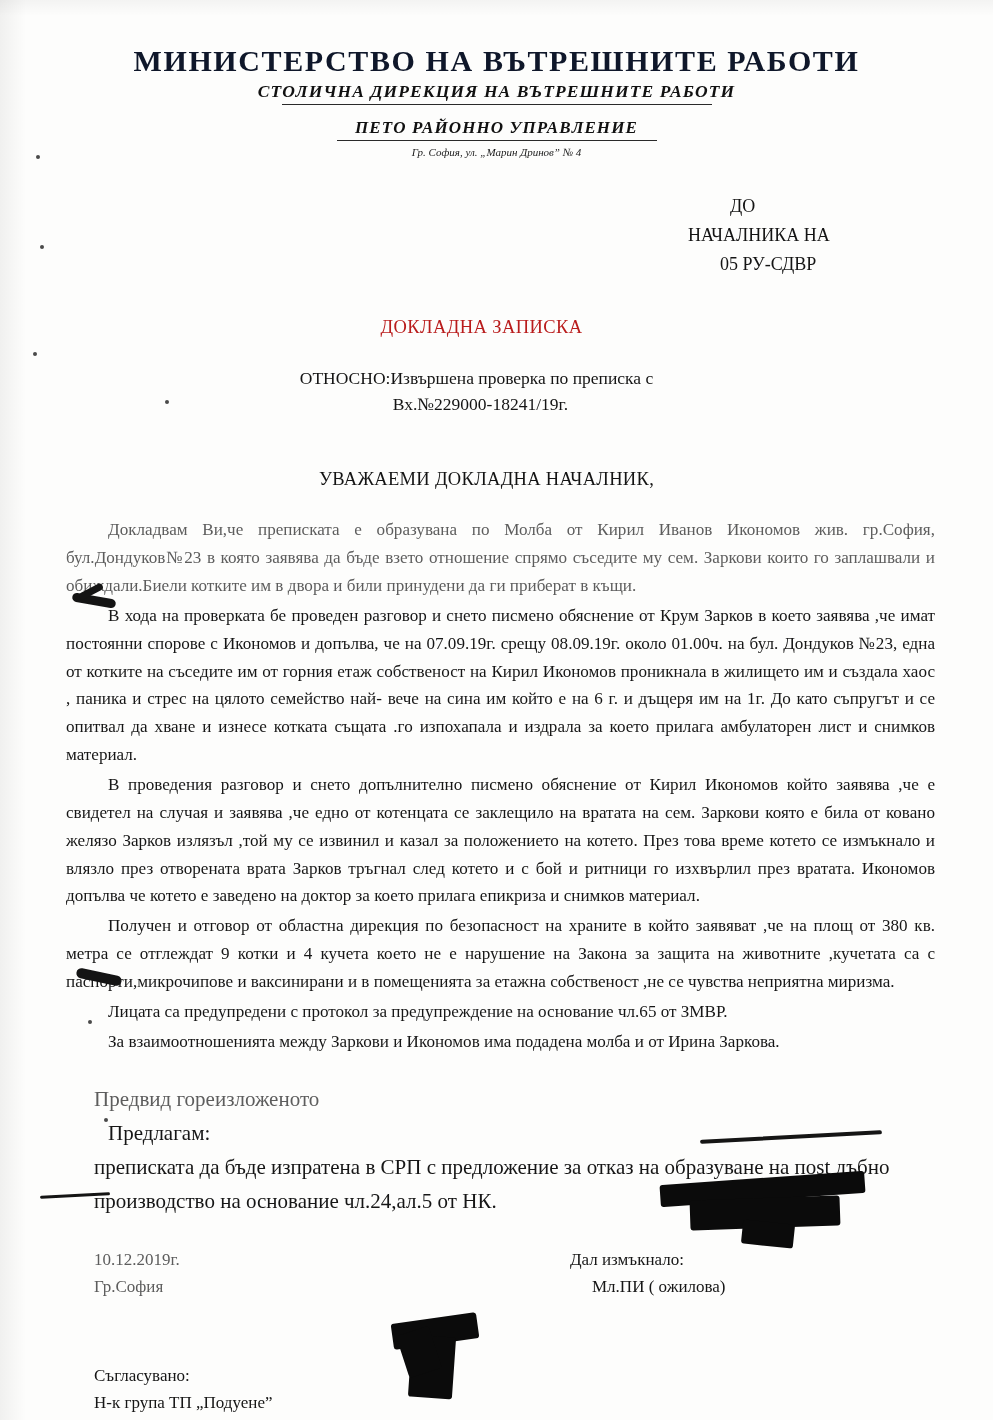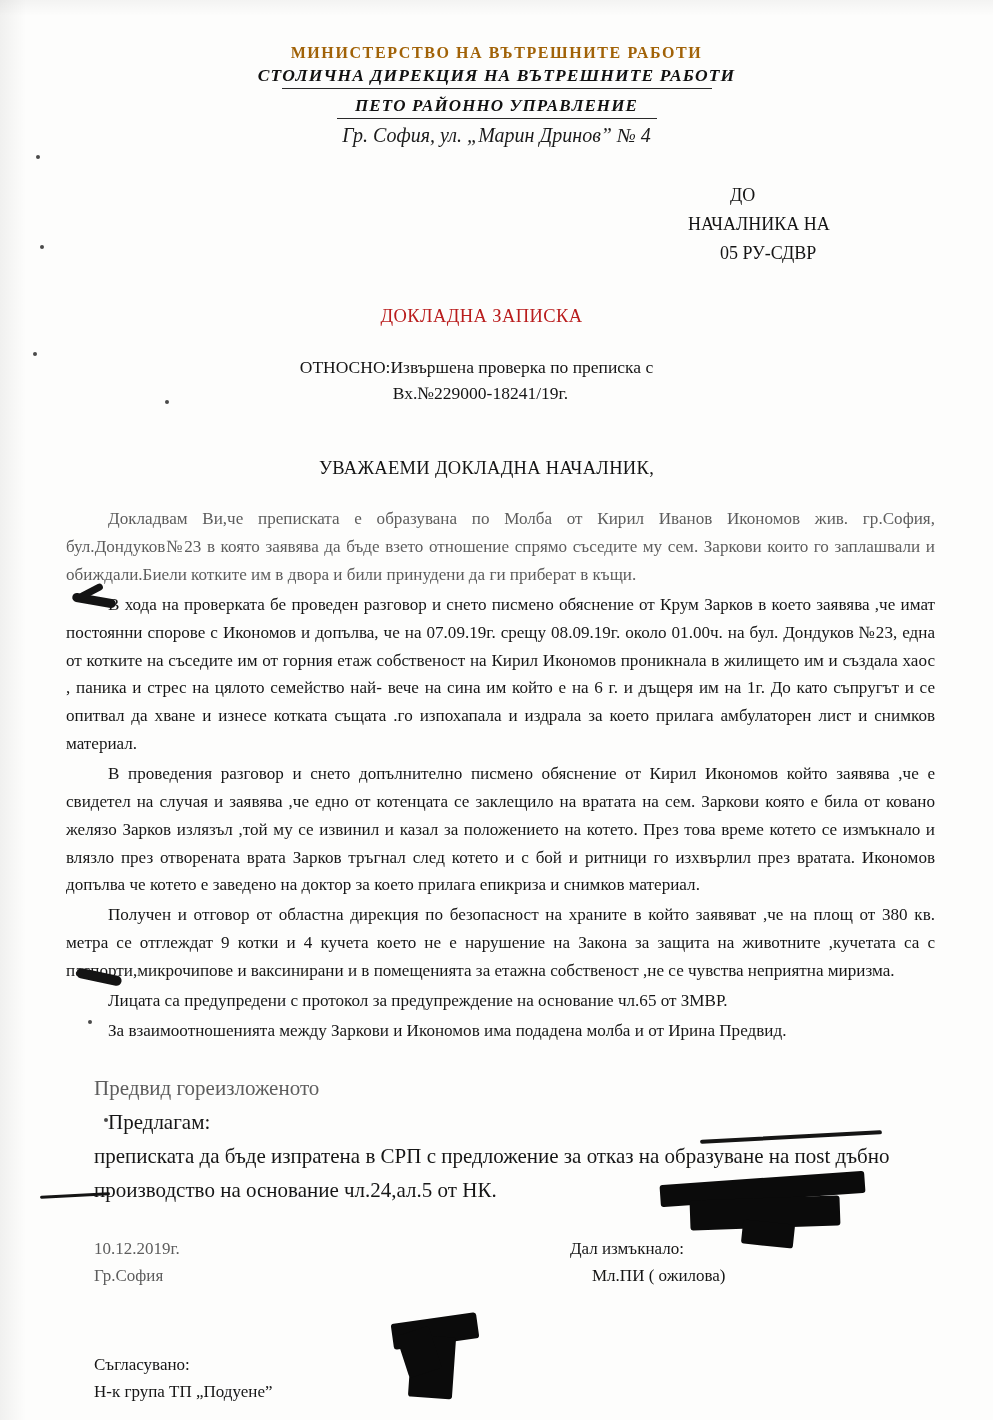--- a/index.html
+++ b/index.html
@@ -35,52 +35,52 @@
     position: absolute;
     left: 0; right: 0; top: 0; bottom: 0;
     padding: 44px 58px 0 58px;
     box-sizing: border-box;
   }
   
   .hdr {
     text-align: center;
   }
   .hdr-line1 {
-    font-size: 16px;
+    font-size: 30px;
     font-weight: bold;
     letter-spacing: 1.6px;
-    color: #a16207;
+    color: #0f172a;
     margin-bottom: 3px;
   }
   .hdr-line2 {
     font-size: 17.5px;
     font-weight: bold;
     font-style: italic;
     letter-spacing: 1.1px;
     color: #111;
   }
   .hdr-line3 {
     font-size: 17px;
     font-weight: bold;
     font-style: italic;
     letter-spacing: 1.1px;
     color: #111;
-    margin-top: 7px;
+    margin-top: 13px;
   }
   .hdr-rule {
     width: 430px;
     height: 1px;
     background: #2a2a2a;
     margin: 2px auto 5px auto;
   }
   .hdr-rule.short {
     width: 320px;
   }
   .hdr-addr {
-    font-size: 20px;
+    font-size: 11px;
     font-style: italic;
     color: #1b1b1b;
     margin-top: 4px;
   }
   
   .addressee {
     margin-top: 34px;
     margin-left: 630px;
     font-size: 18px;
     line-height: 1.62;
@@ -293,21 +293,21 @@
     </div>
 
     <div class="salutation">УВАЖАЕМИ ДОКЛАДНА НАЧАЛНИК,</div>
 
     <div class="body">
       <p class="faded">Докладвам Ви,че преписката е образувана по Молба   от Кирил Иванов Икономов жив. гр.София, бул.Дондуков№23 в която заявява да бъде взето отношение спрямо съседите му сем. Заркови които го заплашвали и обиждали.Биели котките им в двора и били принудени да ги приберат в къщи.</p>
       <p>В хода на проверката бе проведен разговор и снето писмено обяснение от Крум Зарков в което заявява ,че имат постоянни спорове с Икономов и допълва, че  на 07.09.19г. срещу 08.09.19г. около 01.00ч. на бул. Дондуков №23, една от котките на съседите им от горния етаж собственост на Кирил Икономов проникнала в жилището им и създала хаос , паника и стрес  на цялото семейство най- вече на сина им който е на 6 г. и дъщеря им на 1г. До като съпругът и се опитвал да хване и изнесе котката същата .го изпохапала и издрала за което прилага амбулаторен лист и снимков материал.</p>
       <p>В проведения разговор и снето допълнително писмено обяснение от Кирил Икономов който заявява ,че е свидетел на случая и заявява ,че едно от котенцата се заклещило на вратата на сем. Заркови която е била от ковано желязо Зарков излязъл ,той му се извинил и казал за положението на котето. През това време котето се измъкнало и влязло през отворената врата Зарков тръгнал след котето и с бой и ритници го изхвърлил през вратата. Икономов допълва че котето е заведено на доктор за което прилага епикриза и снимков материал.</p>
       <p>Получен и отговор от областна дирекция по безопасност на храните в който заявяват ,че на площ от 380  кв. метра се отглеждат 9 котки и 4 кучета което не е нарушение на Закона за защита на животните ,кучетата са с паспорти,микрочипове и ваксинирани и в помещенията за етажна собственост ,не се чувства неприятна миризма.</p>
       <p>Лицата са предупредени с протокол за предупреждение на основание чл.65 от ЗМВР.</p>
-      <p>За взаимоотношенията между Заркови и Икономов има подадена молба и от Ирина Предвид.</p>
+      <p>За взаимоотношенията между Заркови и Икономов има подадена молба и от Ирина Заркова.</p>
     </div>
 
     <div class="proposal">
       <div class="p-lead faded">Предвид гореизложеното</div>
       <div class="p-offer">Предлагам:</div>
       <div>преписката да бъде изпратена в СРП с предложение за отказ на образуване на поst дъбно</div>
       <div>производство на основание чл.24,ал.5 от НК.</div>
     </div>
 
     <div class="sign-row">

